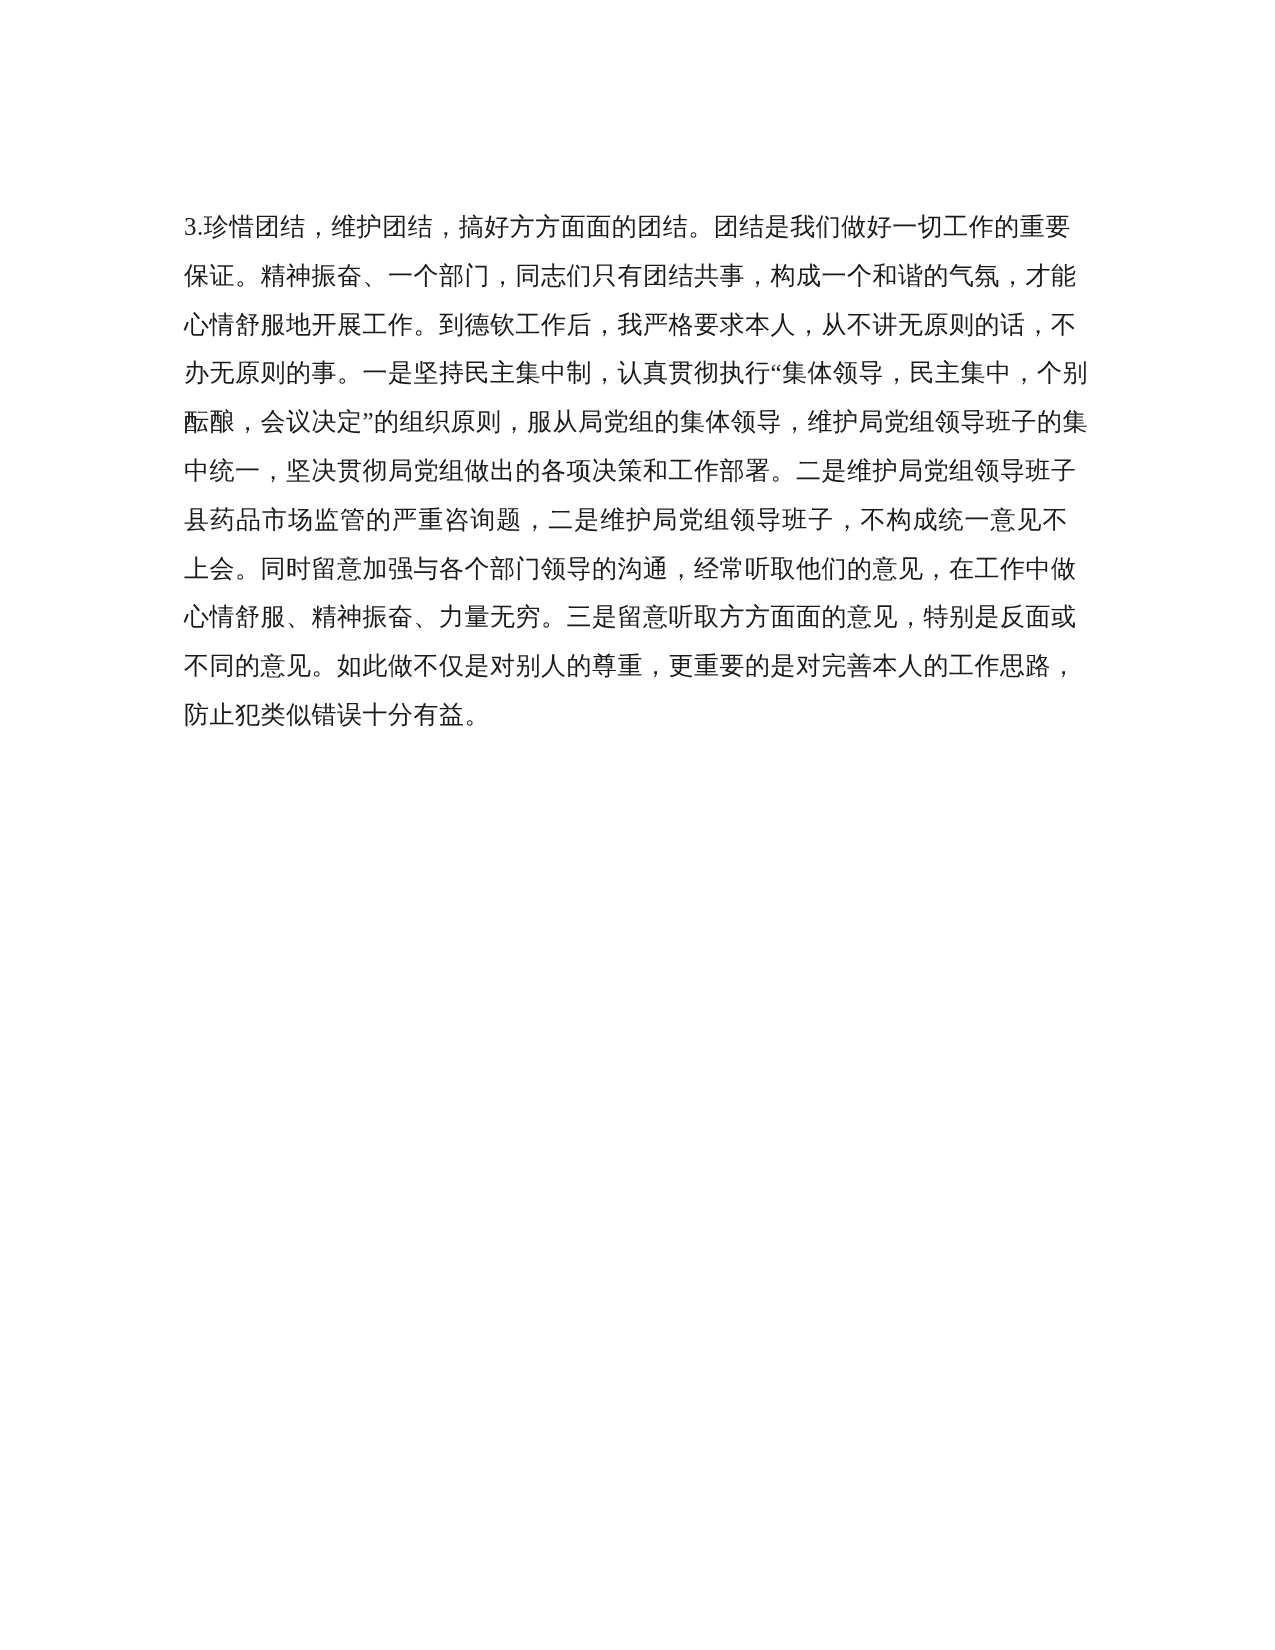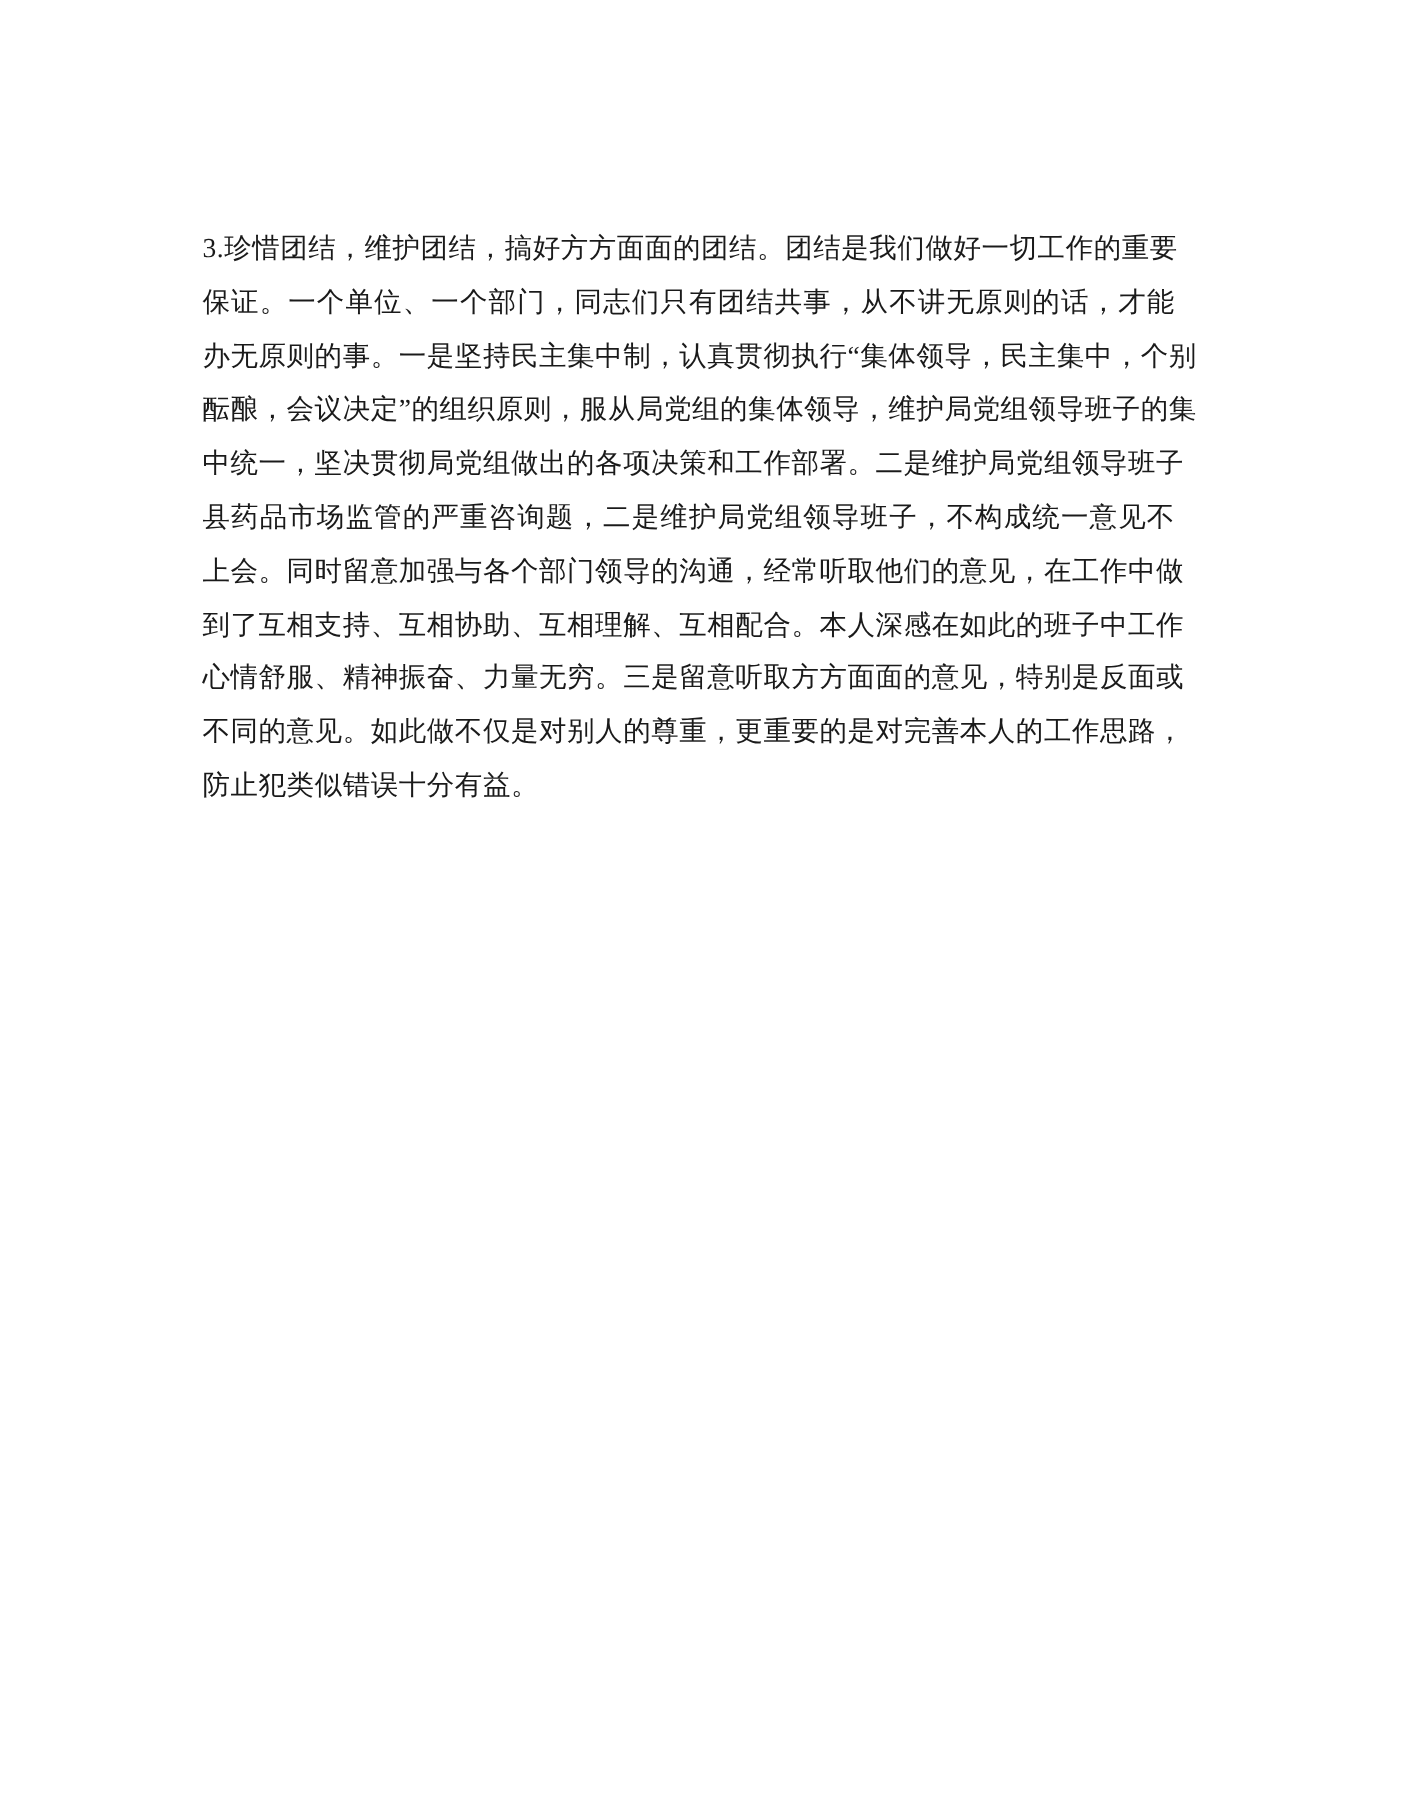--- a/index.html
+++ b/index.html
@@ -45,24 +45,24 @@
     text-align-last: left;
     -moz-text-align-last: left;
   }
 </style>
 </head>
 <body>
 
 <div class="page">
   <div class="text-block">
     <div class="line">3.珍惜团结，维护团结，搞好方方面面的团结。团结是我们做好一切工作的重要</div>
-    <div class="line">保证。一个单位、一个部门，同志们只有团结共事，从不讲无原则的话，才能</div>
+    <div class="line">保证。精神振奋、一个部门，同志们只有团结共事，构成一个和谐的气氛，才能</div>
+    <div class="line">心情舒服地开展工作。到德钦工作后，我严格要求本人，从不讲无原则的话，不</div>
     <div class="line">办无原则的事。一是坚持民主集中制，认真贯彻执行“集体领导，民主集中，个别</div>
     <div class="line">酝酿，会议决定”的组织原则，服从局党组的集体领导，维护局党组领导班子的集</div>
     <div class="line">中统一，坚决贯彻局党组做出的各项决策和工作部署。二是维护局党组领导班子</div>
     <div class="line">县药品市场监管的严重咨询题，二是维护局党组领导班子，不构成统一意见不</div>
     <div class="line">上会。同时留意加强与各个部门领导的沟通，经常听取他们的意见，在工作中做</div>
-    <div class="line">到了互相支持、互相协助、互相理解、互相配合。本人深感在如此的班子中工作</div>
     <div class="line">心情舒服、精神振奋、力量无穷。三是留意听取方方面面的意见，特别是反面或</div>
     <div class="line">不同的意见。如此做不仅是对别人的尊重，更重要的是对完善本人的工作思路，</div>
     <div class="line last">防止犯类似错误十分有益。</div>
   </div>
 </div>
 
 </body></html>

